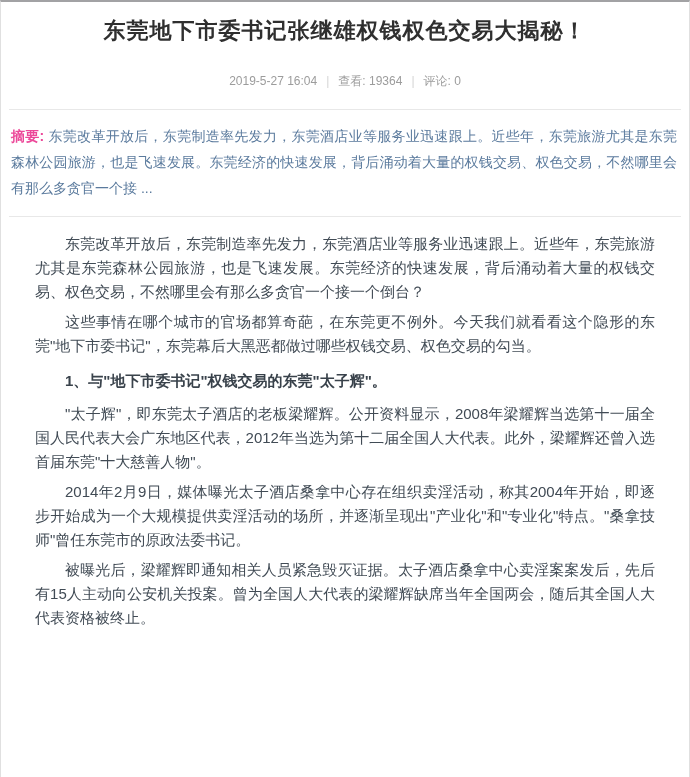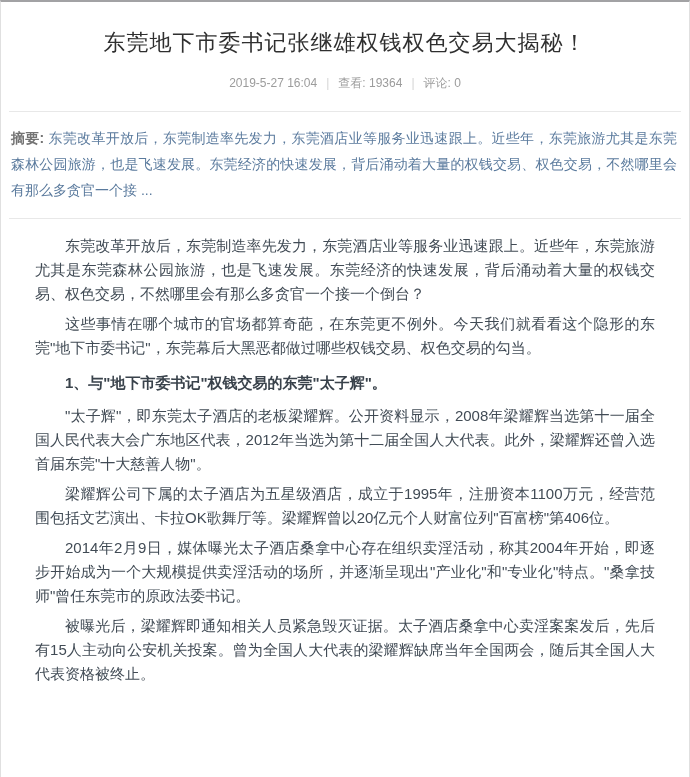--- a/index.html
+++ b/index.html
@@ -10,28 +10,28 @@
     height: 777px;
     margin: 0 auto;
     background: #ffffff;
     border-top: 2px solid #a2a2a4;
     border-left: 1px solid #e0e0e0;
     border-right: 1px solid #e0e0e0;
     overflow: hidden;
   }
   .article-header { text-align: center; }
   .page-title {
-    margin-top: 26px;
+    margin-top: 14px;
     font-size: 22px;
-    font-weight: 400;
+    font-weight: 700;
     color: #2f2f2f;
     letter-spacing: 1px;
   }
   .article-meta {
-    margin-top: 17px;
+    margin-top: 27px;
     font-size: 12px;
     color: #9c9c9c;
   }
   .article-meta .sep {
     color: #d4d4d4;
     margin: 0 9px;
   }
   .divider {
     border: none;
     border-top: 1px solid #e8e8e8;
@@ -39,21 +39,21 @@
   }
   .divider.top { margin-top: 19px; }
   .summary-box {
     padding: 13px 12px 15px 10px;
     font-size: 14px;
     line-height: 26px;
     color: #5a7a9d;
     text-align: justify;
   }
   .summary-label {
-    color: #737373;
+    color: #ec4899;
     font-weight: bold;
     margin-right: 4px;
   }
   .article-body {
     padding: 15px 34px 0 34px;
     font-size: 15px;
     line-height: 24px;
     color: #414b55;
     text-align: justify;
   }
@@ -87,18 +87,17 @@
     <span class="summary-label">摘要:</span><span>东莞改革开放后，东莞制造率先发力，东莞酒店业等服务业迅速跟上。近些年，东莞旅游尤其是东莞森林公园旅游，也是飞速发展。东莞经济的快速发展，背后涌动着大量的权钱交易、权色交易，不然哪里会有那么多贪官一个接 ...</span>
   </div>
 
   <hr class="divider">
 
   <div class="article-body">
       <p class="para">东莞改革开放后，东莞制造率先发力，东莞酒店业等服务业迅速跟上。近些年，东莞旅游尤其是东莞森林公园旅游，也是飞速发展。东莞经济的快速发展，背后涌动着大量的权钱交易、权色交易，不然哪里会有那么多贪官一个接一个倒台？</p>
       <p class="para">这些事情在哪个城市的官场都算奇葩，在东莞更不例外。今天我们就看看这个隐形的东莞"地下市委书记"，东莞幕后大黑恶都做过哪些权钱交易、权色交易的勾当。</p>
       <h2 class="para heading">1、与"地下市委书记"权钱交易的东莞"太子辉"。</h2>
       <p class="para">"太子辉"，即东莞太子酒店的老板梁耀辉。公开资料显示，2008年梁耀辉当选第十一届全国人民代表大会广东地区代表，2012年当选为第十二届全国人大代表。此外，梁耀辉还曾入选首届东莞"十大慈善人物"。</p>
-      <p class="para">梁耀辉公司下属的太子酒店为五星级酒店，成立于1995年，注册资本1100万元，经营范围包括文艺演出、卡拉OK歌舞厅等。梁耀辉曾以20亿元个人财富位列"百富榜"第406位。</p>
       <p class="para">2014年2月9日，媒体曝光太子酒店桑拿中心存在组织卖淫活动，称其2004年开始，即逐步开始成为一个大规模提供卖淫活动的场所，并逐渐呈现出"产业化"和"专业化"特点。"桑拿技师"曾任东莞市的原政法委书记。</p>
       <p class="para">被曝光后，梁耀辉即通知相关人员紧急毁灭证据。太子酒店桑拿中心卖淫案案发后，先后有15人主动向公安机关投案。曾为全国人大代表的梁耀辉缺席当年全国两会，随后其全国人大代表资格被终止。</p>
     </div>
 
 </div>
 
 </body></html>

